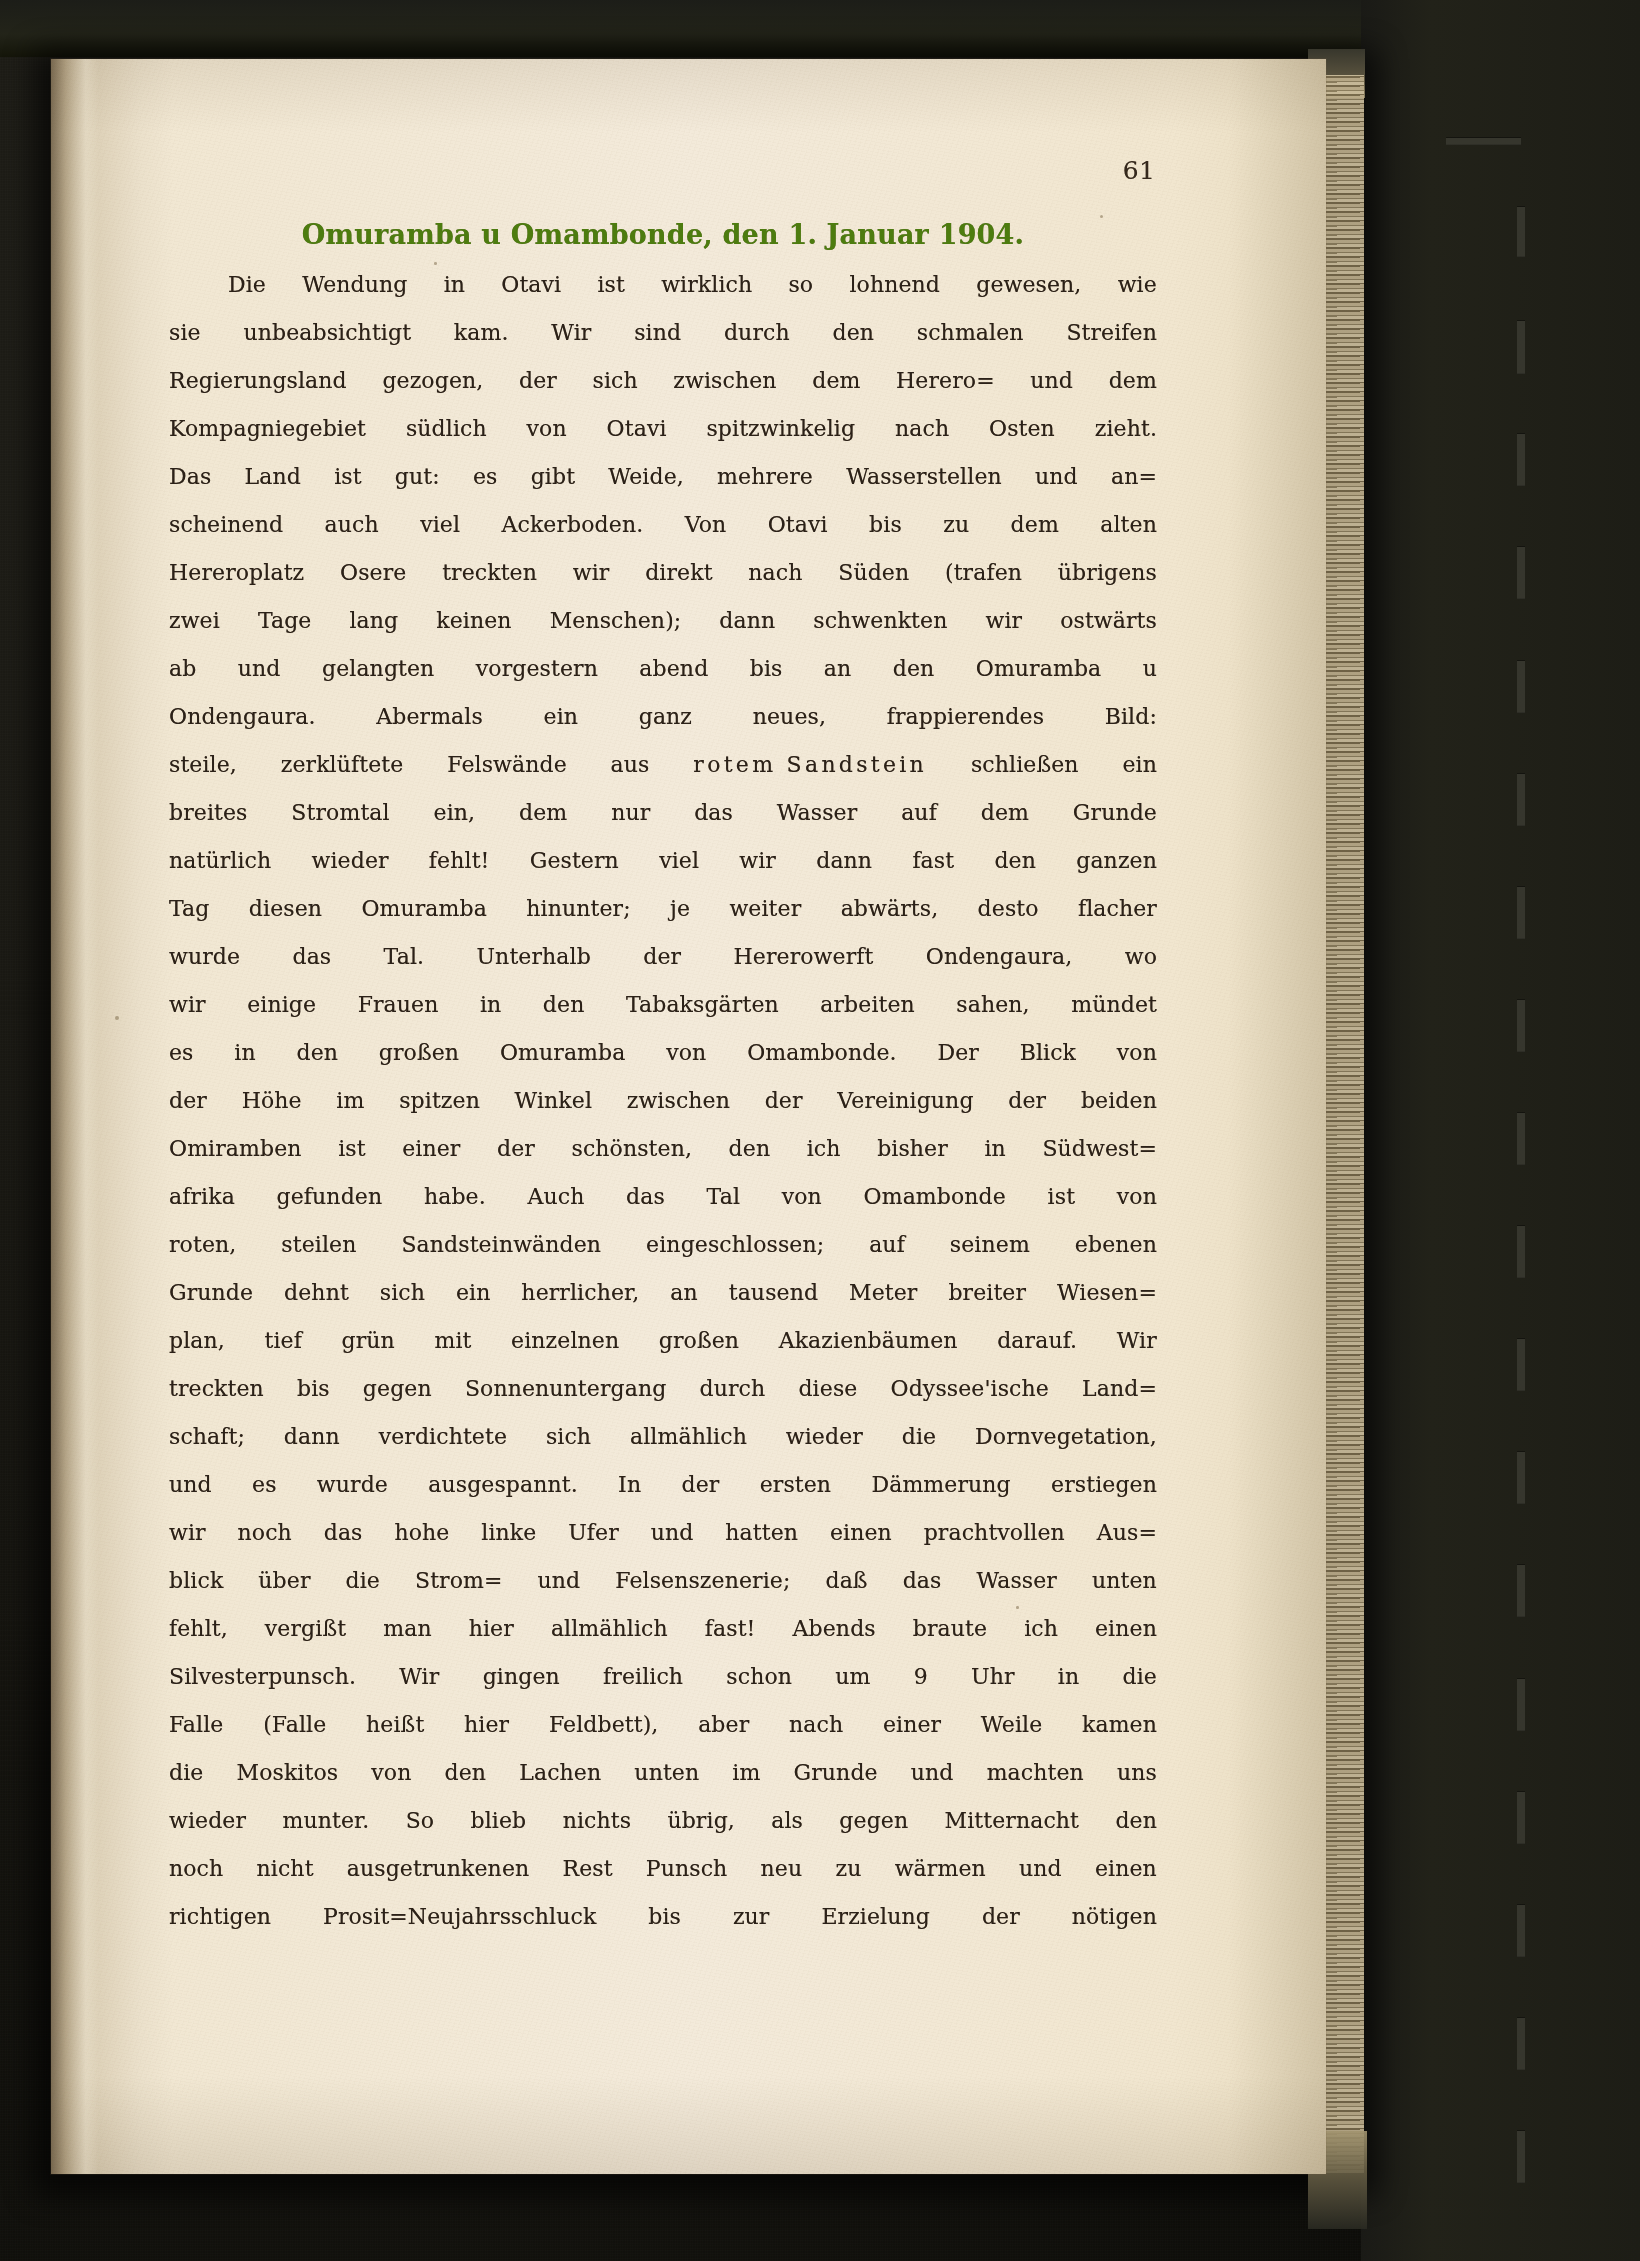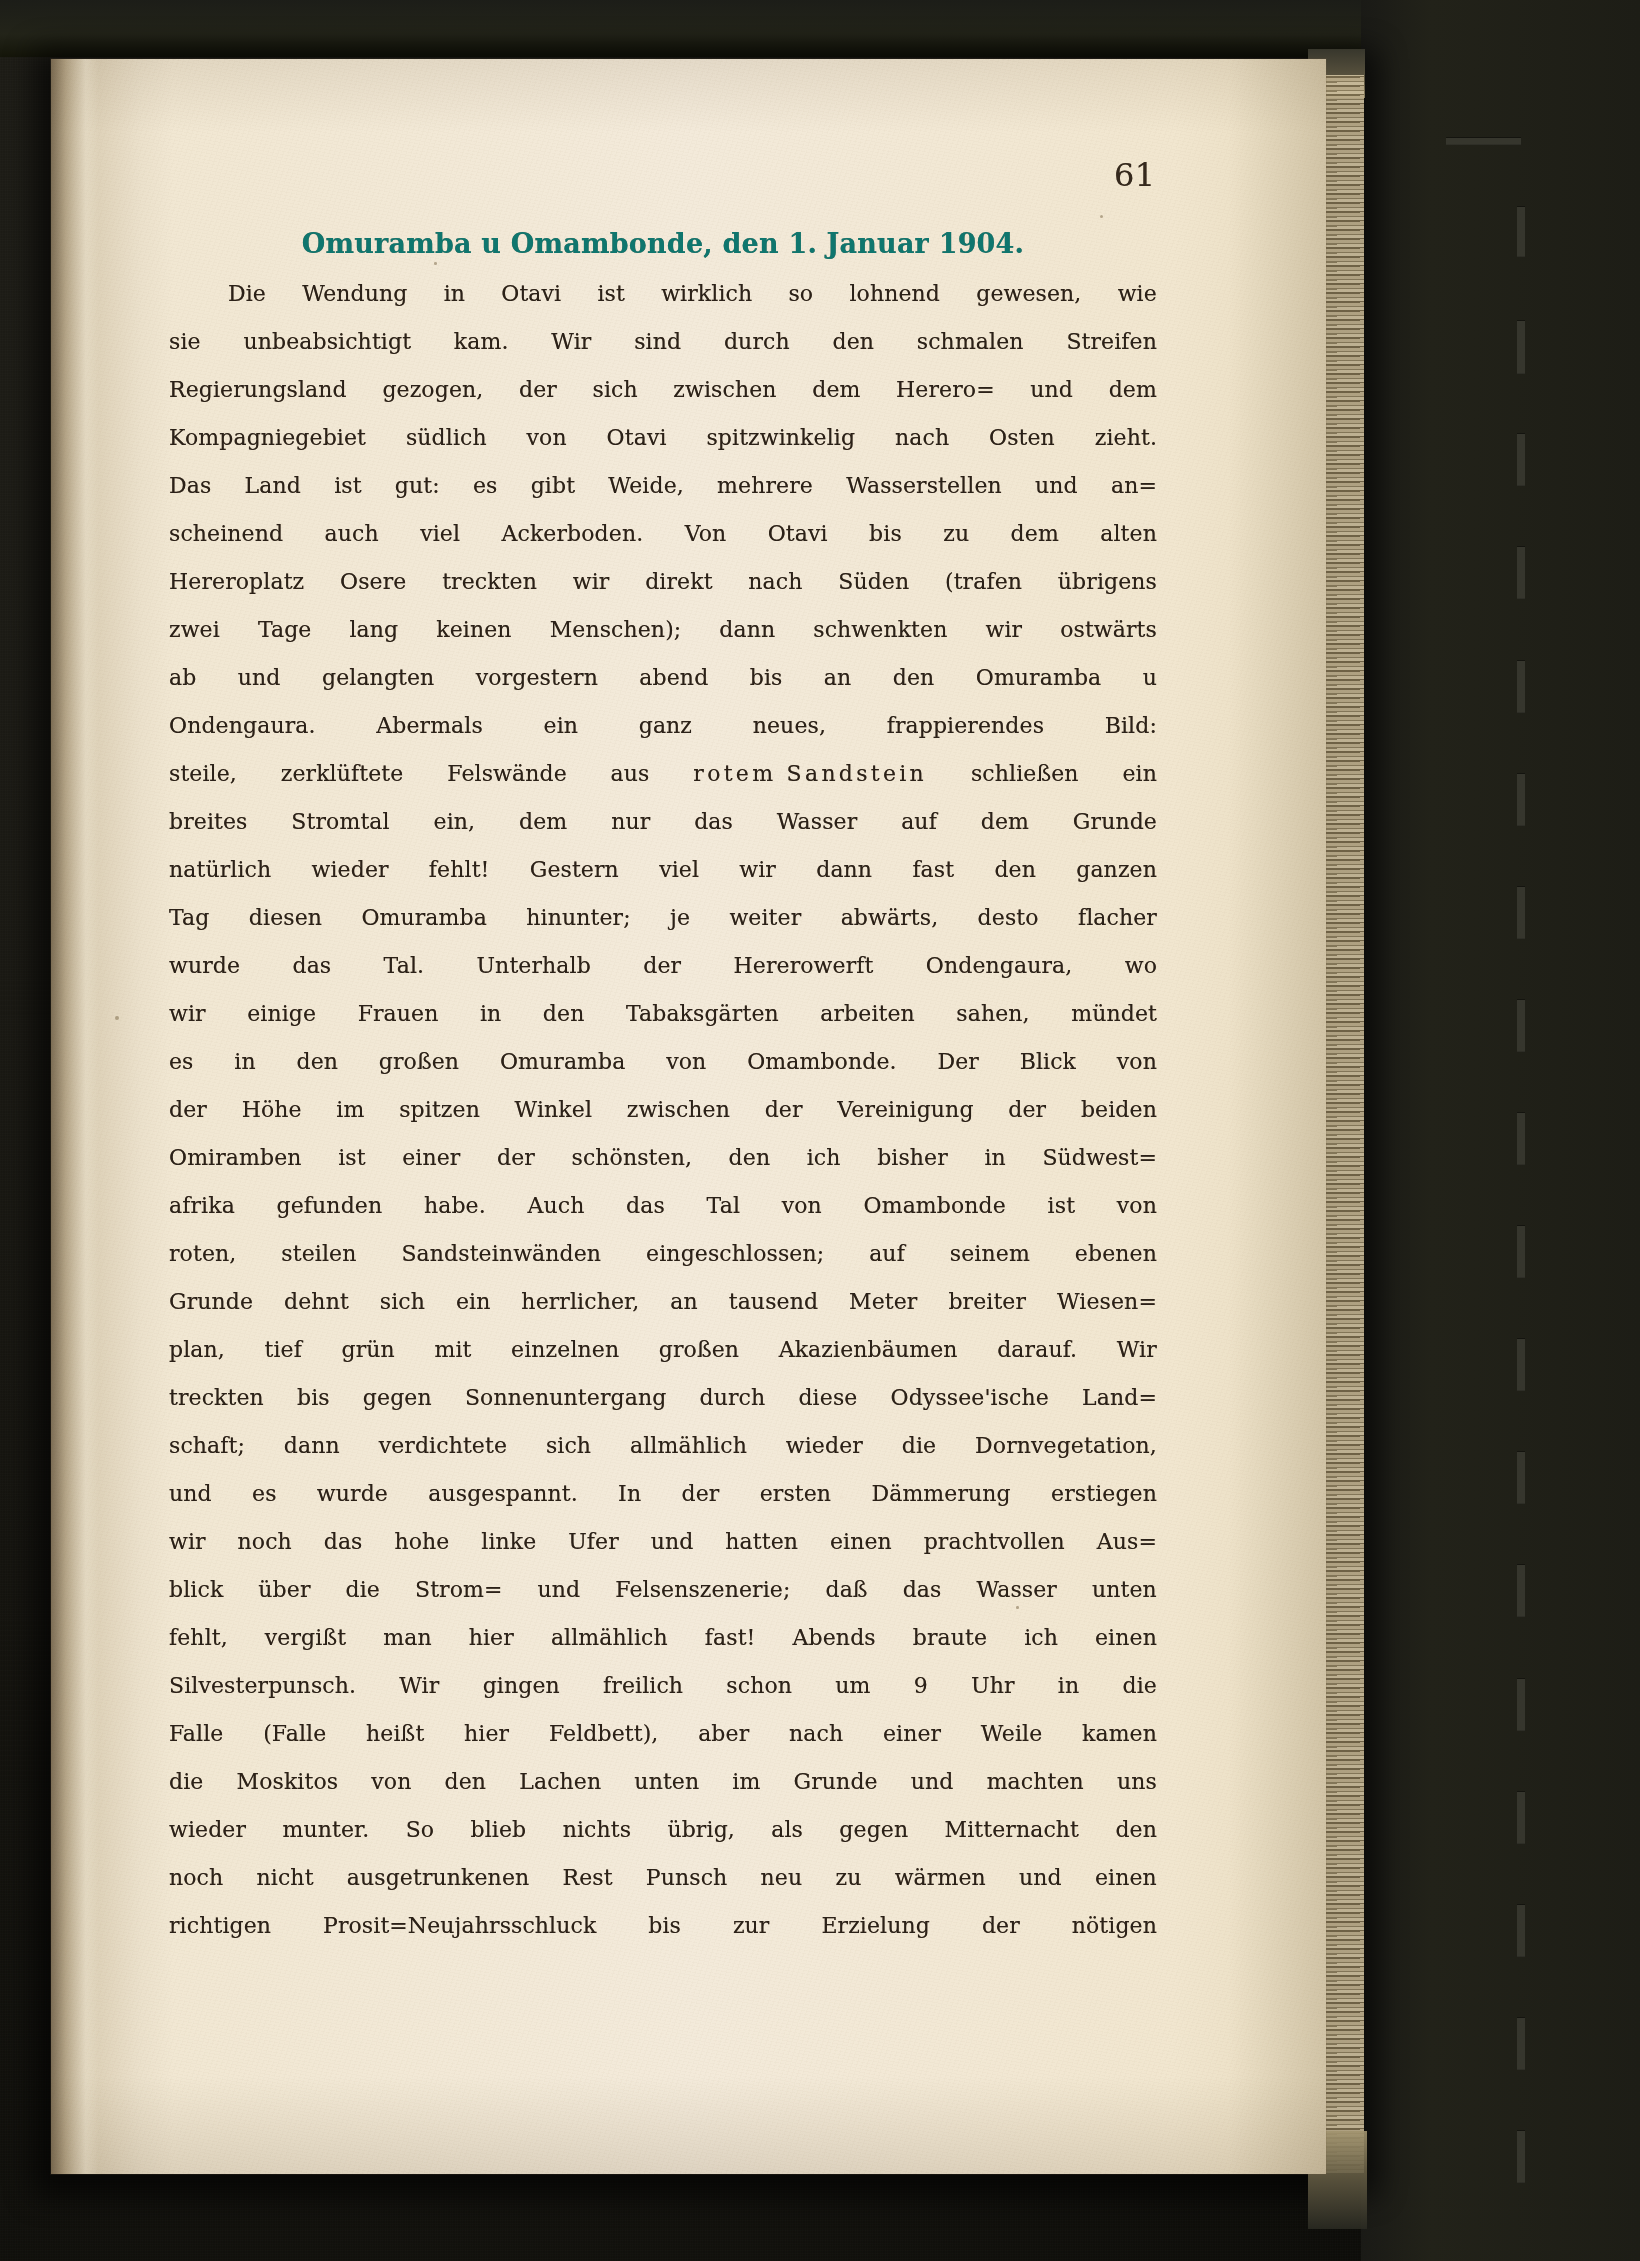--- a/index.html
+++ b/index.html
@@ -154,32 +154,32 @@
     position: absolute;
     left: 169px;
     top: 156px;
     width: 988px;
     color: #2a2119;
   }
 
   #folio {
     text-align: right;
     font-family: "DejaVu Serif", serif;
-    font-size: 32px;
+    font-size: 25px;
     letter-spacing: 0.4px;
     color: #35291d;
     margin: 0 1.6px 36px 0;
   }
 
   #chapter-heading {
     text-align: center;
     font-size: 27px;
     line-height: 1.0;
     margin: 0 0 13px 0;
-    color: #0f766e;
+    color: #4d7c0f;
     letter-spacing: 0.2px;
     white-space: nowrap;
   }
 
   #body-copy {
     font-size: 22px;
     line-height: 48px;
     text-align: justify;
     color: #2b2118;
     letter-spacing: 0.1px;

